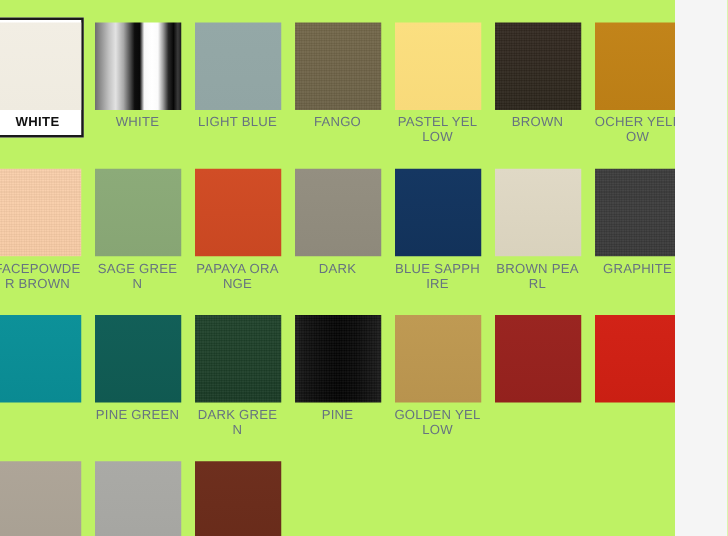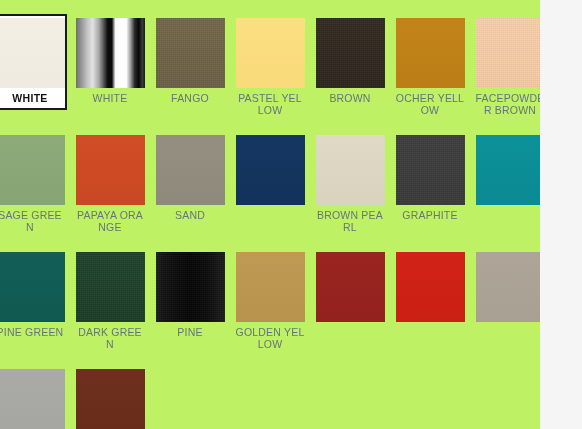--- a/index.html
+++ b/index.html
@@ -113,20 +113,26 @@
         </div>
       </div>
       <div class="swatch-cell">
         <div class="swatch-inner">
           <div class="swatch-chip" style="background: linear-gradient(90deg, rgb(110, 110, 110) 0%, rgb(141, 141, 141) 6%, rgb(194, 194, 194) 16%, rgb(226, 226, 226) 24%, rgb(168, 168, 168) 33%, rgb(74, 74, 74) 41%, rgb(13, 13, 13) 46%, rgb(8, 8, 8) 52%, rgb(247, 247, 247) 57%, rgb(255, 255, 255) 66%, rgb(251, 251, 251) 73%, rgb(157, 157, 157) 79%, rgb(42, 42, 42) 85%, rgb(7, 7, 7) 91%, rgb(59, 59, 59) 96%, rgb(26, 26, 26) 100%);"></div>
           <div class="swatch-label">WHITE</div>
         </div>
       </div>
       <div class="swatch-cell">
         <div class="swatch-inner">
+          <div class="swatch-chip" style="background: linear-gradient(rgb(148, 168, 167) 0%, rgb(145, 165, 164) 100%);"></div>
+          <div class="swatch-label">LIGHT BLUE</div>
+        </div>
+      </div>
+      <div class="swatch-cell">
+        <div class="swatch-inner">
           <div class="swatch-chip textured" style="background: linear-gradient(rgb(114, 103, 73) 0%, rgb(107, 96, 70) 100%);"></div>
           <div class="swatch-label">FANGO</div>
         </div>
       </div>
       <div class="swatch-cell">
         <div class="swatch-inner">
           <div class="swatch-chip" style="background: linear-gradient(rgb(251, 223, 128) 0%, rgb(248, 218, 122) 100%);"></div>
           <div class="swatch-label">PASTEL YELLOW</div>
         </div>
       </div>
@@ -156,26 +162,27 @@
       </div>
       <div class="swatch-cell">
         <div class="swatch-inner">
           <div class="swatch-chip" style="background: linear-gradient(rgb(209, 77, 38) 0%, rgb(201, 71, 34) 100%);"></div>
           <div class="swatch-label">PAPAYA ORANGE</div>
         </div>
       </div>
       <div class="swatch-cell">
         <div class="swatch-inner">
           <div class="swatch-chip" style="background: linear-gradient(rgb(148, 143, 129) 0%, rgb(142, 137, 123) 100%);"></div>
-          <div class="swatch-label">SAND</div>
+          <div class="swatch-label">DARK</div>
         </div>
       </div>
       <div class="swatch-cell">
         <div class="swatch-inner">
           <div class="swatch-chip" style="background: linear-gradient(rgb(21, 55, 98) 0%, rgb(18, 50, 90) 100%);"></div>
+          <div class="swatch-label">BLUE SAPPHIRE</div>
         </div>
       </div>
       <div class="swatch-cell">
         <div class="swatch-inner">
           <div class="swatch-chip" style="background: linear-gradient(rgb(224, 217, 198) 0%, rgb(217, 210, 189) 100%);"></div>
           <div class="swatch-label">BROWN PEARL</div>
         </div>
       </div>
       <div class="swatch-cell">
         <div class="swatch-inner">

